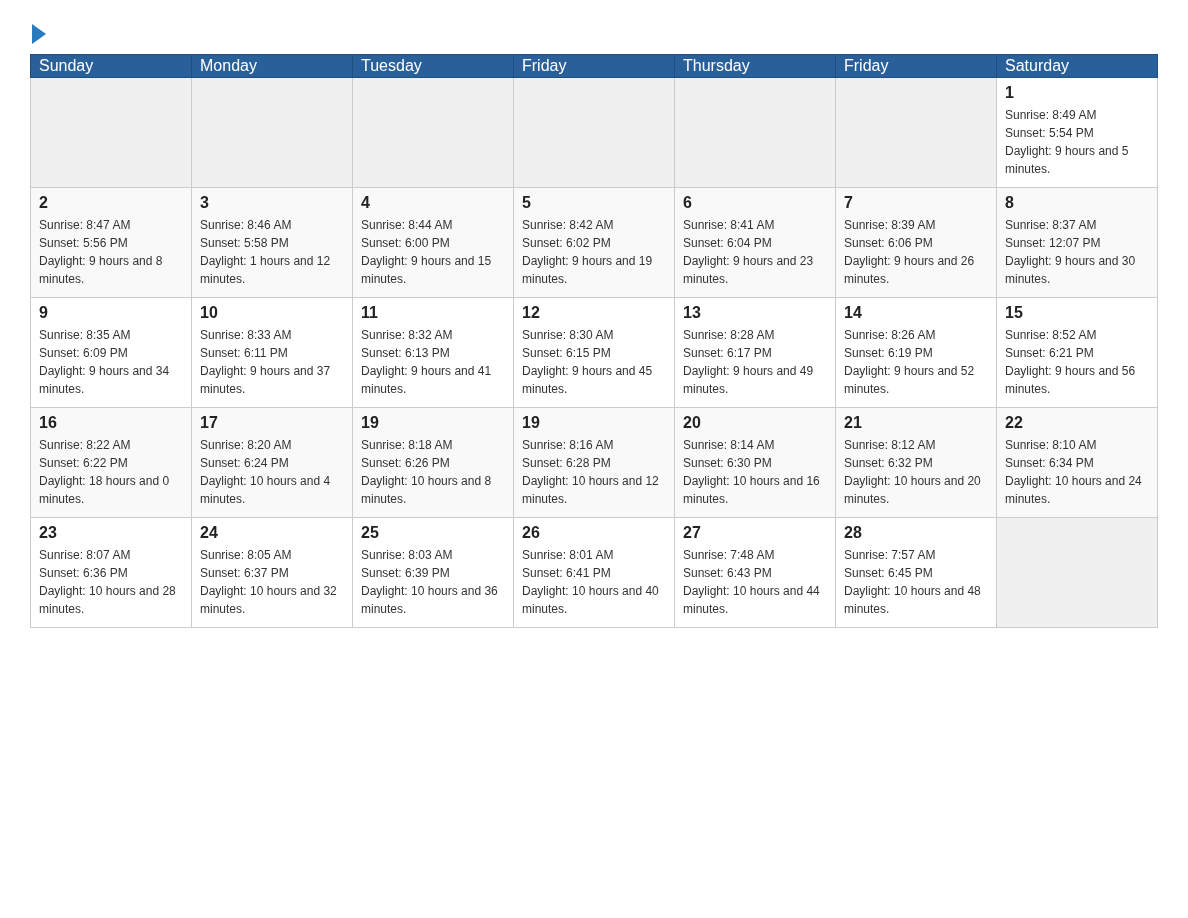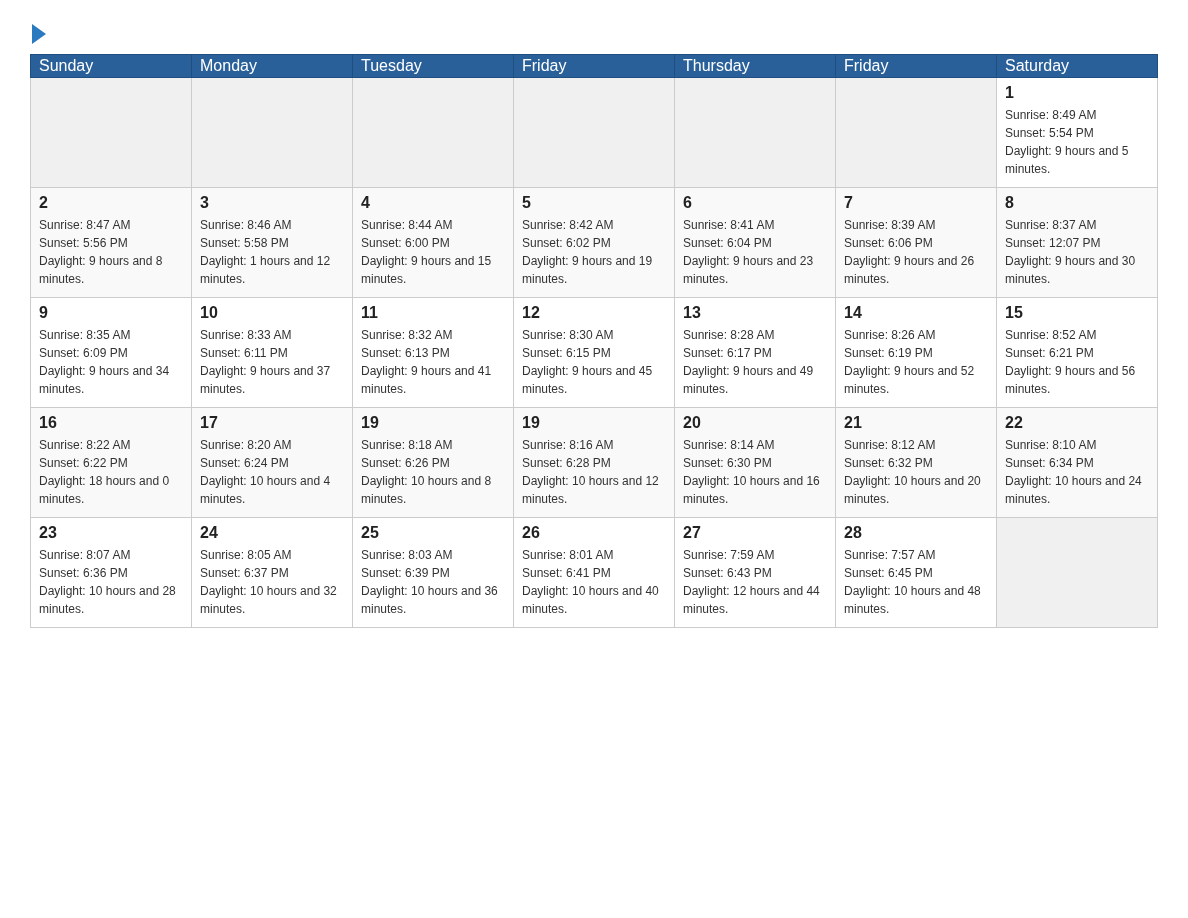--- a/index.html
+++ b/index.html
@@ -305,23 +305,23 @@
           <div class="day-info">Daylight: 10 hours and 36 minutes.</div>
         </td>
         <td>
           <span class="day-number">26</span>
           <div class="day-info">Sunrise: 8:01 AM</div>
           <div class="day-info">Sunset: 6:41 PM</div>
           <div class="day-info">Daylight: 10 hours and 40 minutes.</div>
         </td>
         <td>
           <span class="day-number">27</span>
-          <div class="day-info">Sunrise: 7:59 AM</div>
+          <div class="day-info">Sunrise: 7:48 AM</div>
           <div class="day-info">Sunset: 6:43 PM</div>
-          <div class="day-info">Daylight: 12 hours and 44 minutes.</div>
+          <div class="day-info">Daylight: 10 hours and 44 minutes.</div>
         </td>
         <td>
           <span class="day-number">28</span>
           <div class="day-info">Sunrise: 7:57 AM</div>
           <div class="day-info">Sunset: 6:45 PM</div>
           <div class="day-info">Daylight: 10 hours and 48 minutes.</div>
         </td>
         <td class="empty-cell"></td>
       </tr>
     </tbody>

